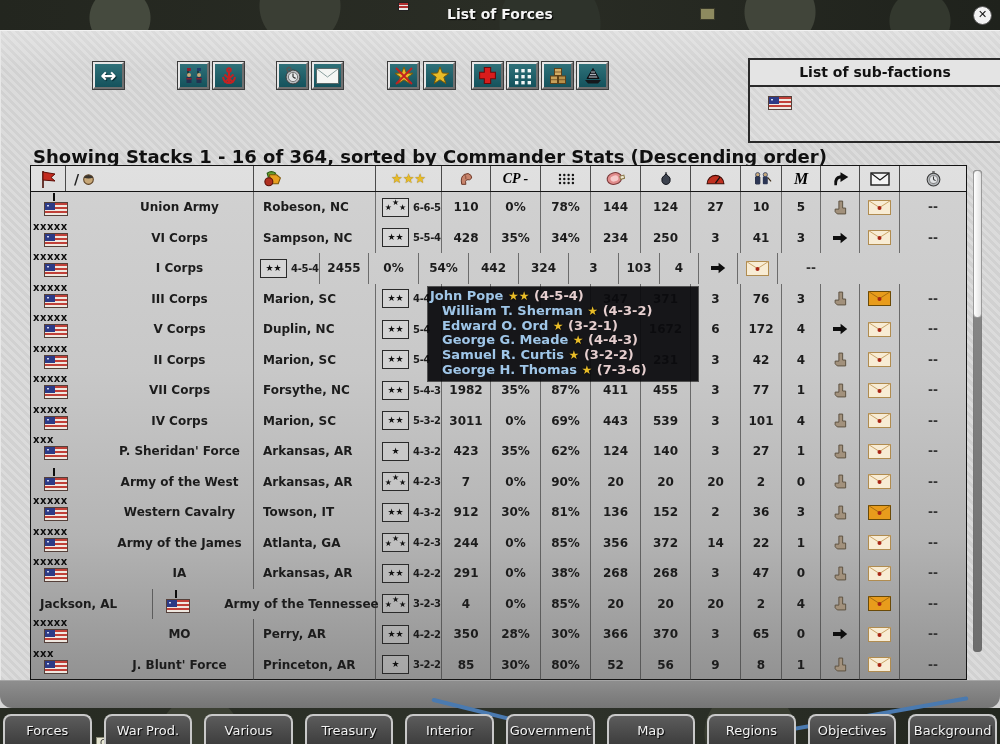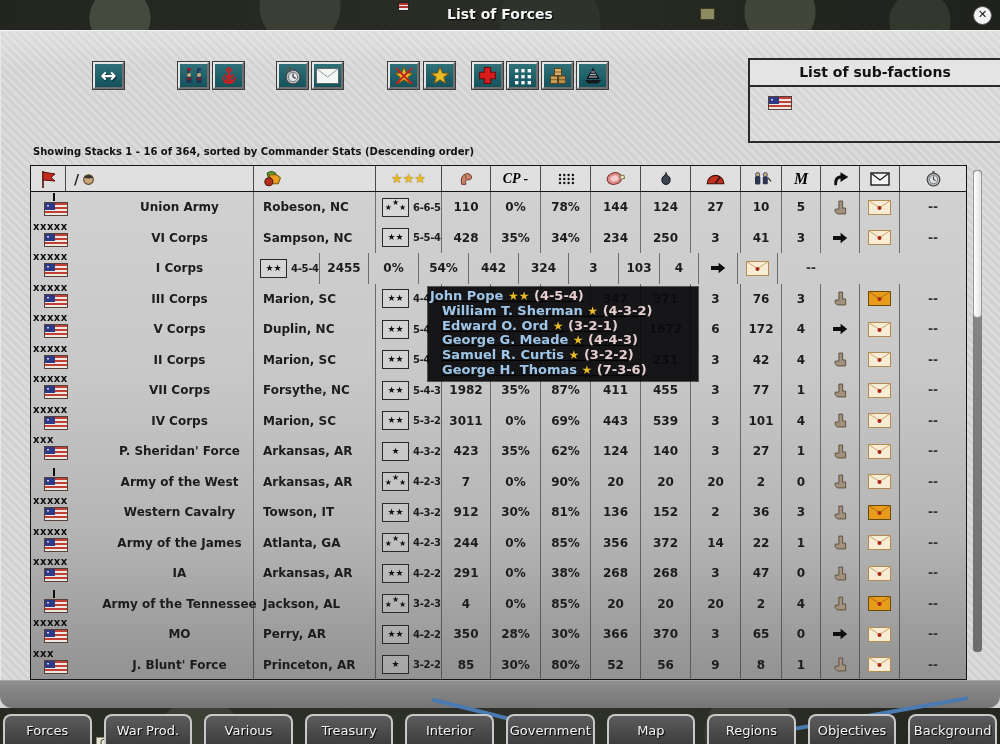--- a/index.html
+++ b/index.html
@@ -49,21 +49,21 @@
   .subfactions .bd{height:56px;border:2px solid #2a2a2a;border-top:none;background:rgba(255,255,255,.12);
     padding:8px 0 0 18px;box-sizing:border-box;}
 
   
   .usflag{display:inline-block;width:24px;height:14px;position:relative;border:1px solid #55403a;box-sizing:border-box;
     background:repeating-linear-gradient(180deg,#c04038 0 2px,#efe8e0 2px 4px);}
   .usflag::after{content:"";position:absolute;left:0;top:0;width:10px;height:7px;
     background:radial-gradient(circle at 30% 40%, #cfd4ef 0 .7px, transparent 1px) #2c3a86;}
 
   
-  .statusline{position:absolute;left:33px;top:116px;font-weight:bold;font-size:10px;color:#101010;}
+  .statusline{position:absolute;left:33px;top:116px;font-weight:bold;font-size:18px;color:#101010;}
 
   
   .ftable{position:absolute;left:30px;top:135px;width:935px;height:513px;border:1px solid #141414;box-sizing:content-box;
     background:linear-gradient(180deg,#d2d2d2 0%,#c8c8c8 40%,#b4b4b4 72%,#929292 100%);}
   .thead{display:flex;height:25px;border-bottom:1px solid #141414;background:rgba(235,235,235,.55);}
   .hcell{box-sizing:border-box;border-right:1px solid #4a4a4a;display:flex;align-items:center;cursor:pointer;}
   .hcell:last-child{border-right:none;}
   .tbody{position:relative;}
   .trow{display:flex;height:30.5px;}
   .cell{box-sizing:border-box;border-right:1px solid rgba(55,55,55,.65);position:relative;
@@ -93,21 +93,21 @@
     display:flex;align-items:center;justify-content:center;font-size:9px;color:#111;line-height:1;}
   .badge i{font-style:normal;}
   .badge.s3 i{font-size:8px;} .badge.s3 i.mid{margin-top:-8px;}
   .badge.s3 i.side{margin-top:2px;}
   .rating{position:absolute;left:37px;font-size:10px;letter-spacing:-.3px;white-space:nowrap;}
 
   .env{display:block;}
   
   .tooltip{position:absolute;left:428px;top:257px;width:270px;background:rgba(11,11,14,.94);
     box-shadow:0 0 0 1px rgba(0,0,0,.6);padding:2px 4px 3px 2px;z-index:5;box-sizing:border-box;}
-  .tt-line{font-size:13px;font-weight:bold;line-height:13.8px;white-space:nowrap;text-decoration:underline;}
+  .tt-line{font-size:13px;font-weight:bold;line-height:13.8px;white-space:nowrap;}
   .tt-line.ind{padding-left:12px;}
   .tt-name{color:var(--tooltip_name,#9fc6e8);}
   .tt-stars{color:var(--star_gold,#e8bc28);text-shadow:0 0 2px #000;font-size:12px;}
   .tt-rating{color:var(--tooltip_rating,#e6cfcf);}
 
   
   .vscroll{position:absolute;left:973px;top:140px;width:9px;height:482px;border-radius:4px;
     background:linear-gradient(180deg,#8f8f8f,#6d6d6d);box-shadow:inset 0 0 1px #555;}
   .vthumb{position:absolute;left:0;top:0;width:9px;height:148px;border-radius:4px;
     background:linear-gradient(90deg,#ffffff,#e2e2e2);border:1px solid #9a9a9a;box-sizing:border-box;cursor:pointer;}
@@ -820,27 +820,27 @@
           <div class="cell c-mail">
             <svg class="env" width="23" height="15" viewBox="0 0 23 15">
               <rect x="0.5" y="0.5" width="22" height="14" fill="#f8ecd4" stroke="#b08c50"></rect>
               <path d="M0.5 0.5 L11.5 7.6 L22.5 0.5" fill="none" stroke="#caa468"></path>
               <circle cx="11.5" cy="8" r="2" fill="#a82414"></circle>
             </svg>
           </div>
           <div class="cell c-clk">--</div>
         </div>
         <div class="trow">
+          <div class="cell c-loc">
+            <span>Jackson, AL</span>
+          </div>
           <div class="cell c0">
             <span class="sizebar"></span>
             <span class="usflag rowflag"></span>
             <span class="uname">Army of the Tennessee</span>
-          </div>
-          <div class="cell c-loc">
-            <span>Jackson, AL</span>
           </div>
           <div class="cell c-stars">
             <span class="badge s3">
               <i class="side">★</i>
               <i class="mid">★</i>
               <i class="side">★</i>
             </span>
             <span class="rating">3-2-3</span>
           </div>
           <div class="cell c-pow">4</div>

